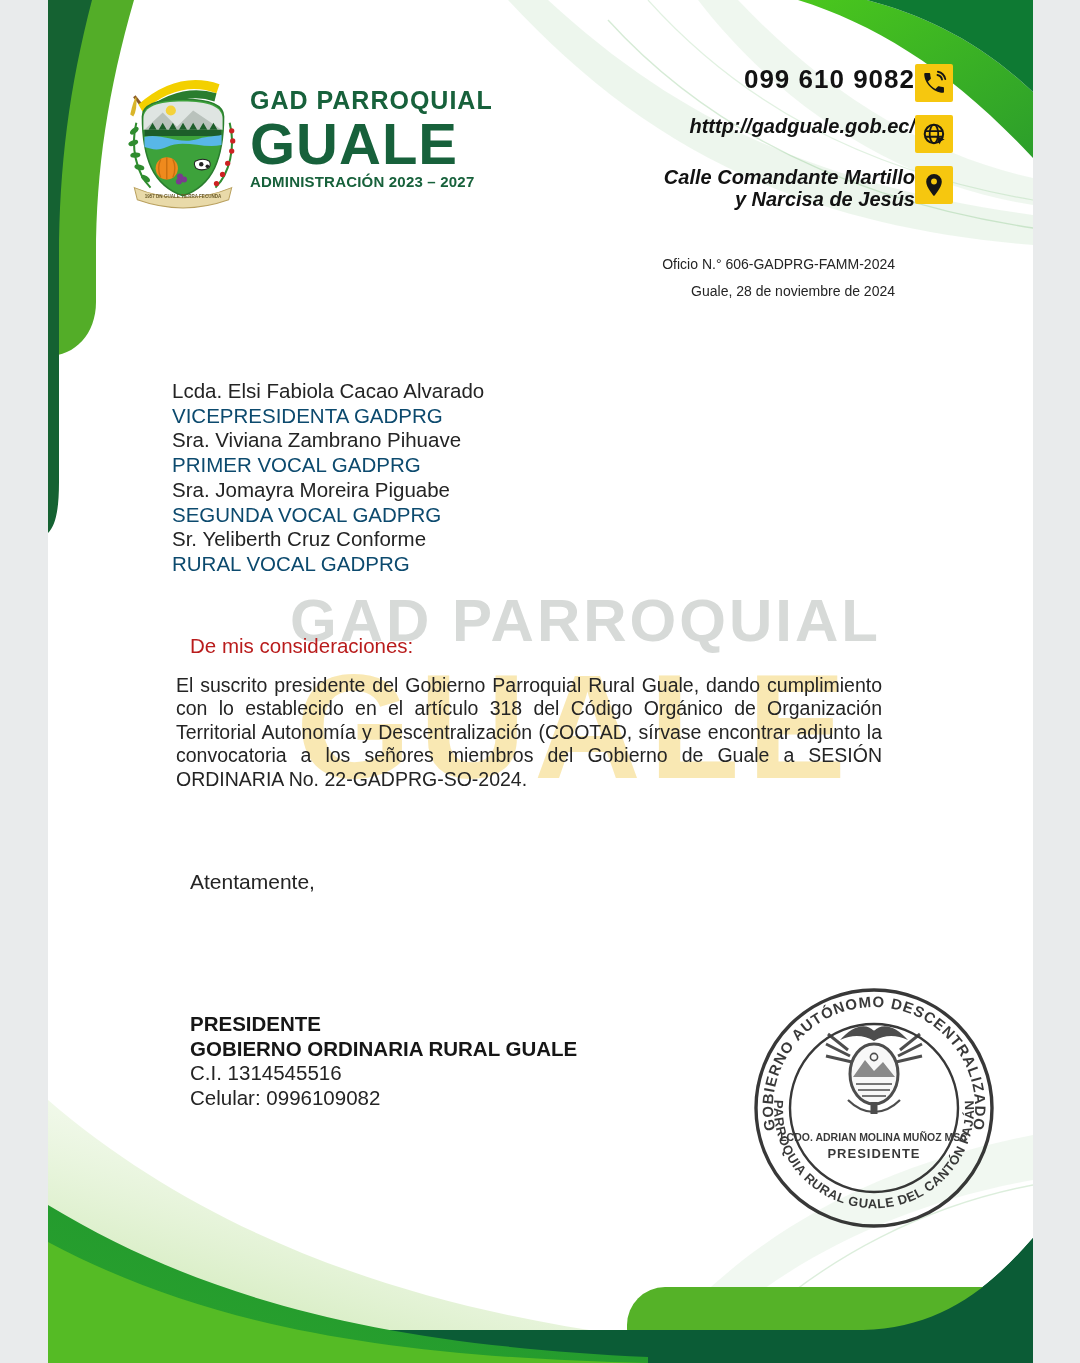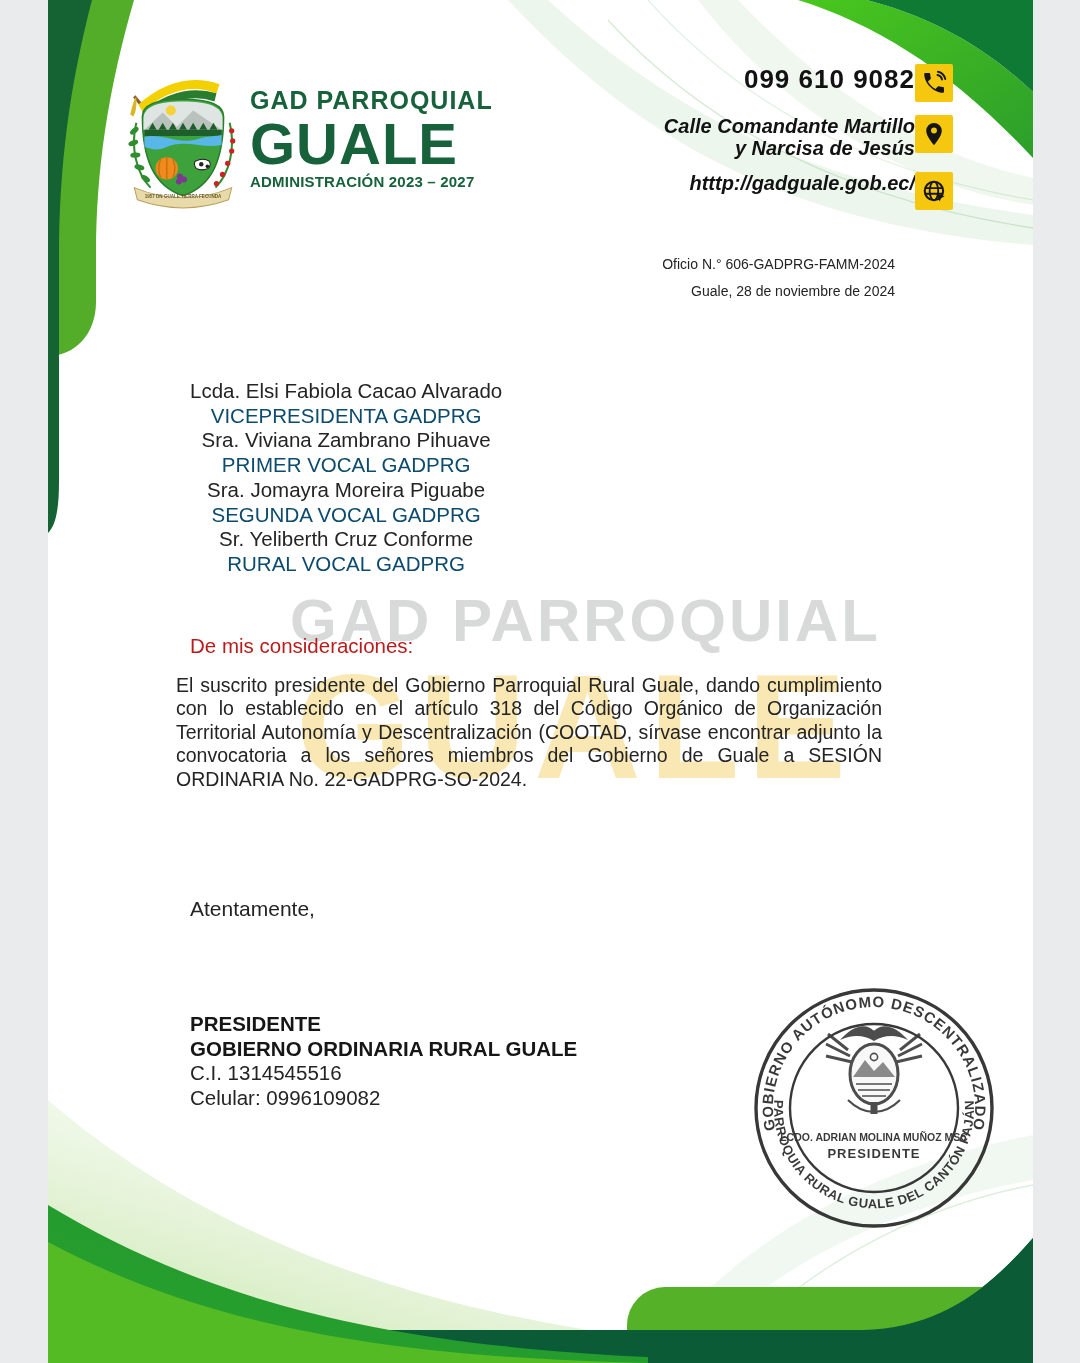--- a/index.html
+++ b/index.html
@@ -21,26 +21,26 @@
   
   .contact{position:absolute;right:80px;top:64px;display:flex;flex-direction:column;align-items:flex-end;gap:13px;}
   .c-row{display:flex;}
   .c-phone{font-size:26px;font-weight:800;color:#121212;letter-spacing:1px;}
   .c-web,.c-addr{font-size:20px;font-weight:700;font-style:italic;color:#121212;}
   .c-addr{text-align:right;line-height:22px;}
   .icon-sq{width:38px;height:38px;background:#f6c70f;border-radius:2px;display:flex;align-items:center;justify-content:center;flex:0 0 auto;}
   
   .refblock{position:absolute;right:138px;top:251px;text-align:right;font-size:14px;line-height:27px;color:#242424;}
   
-  .recipients{position:absolute;left:142px;top:379px;font-size:20.5px;line-height:24.7px;color:#242424;text-align:center;}
+  .recipients{position:absolute;left:124px;top:379px;font-size:20.5px;line-height:24.7px;color:#242424;}
   .recipients .bold{font-weight:400;color:#0c4a6e;}
   .salutation{position:absolute;left:142px;top:634px;font-size:20.5px;color:#b91c1c;}
   .bodypar{position:absolute;left:128px;top:674px;width:706px;font-size:19.5px;line-height:23.4px;text-align:justify;color:#242424;margin:0;}
   .closingnote{position:absolute;left:142px;top:799px;font-size:20.5px;color:#242424;}
-  .farewell{position:absolute;left:142px;top:870px;font-size:21px;color:#242424;margin-top:27px;}
+  .farewell{position:absolute;left:142px;top:870px;font-size:21px;color:#242424;}
   .signature{position:absolute;left:142px;top:1012px;font-size:20.5px;line-height:24.7px;color:#242424;}
   .signature .bold{font-weight:700;color:#161616;}
   .stamp{position:absolute;left:696px;top:978px;width:260px;height:260px;opacity:0.88;}
   .arc-text{font-family:"Liberation Sans",sans-serif;font-weight:700;fill:#1d1d1d;}
 </style>
 </head>
 <body>
 
 <div class="viewport">
   <div class="page">
@@ -156,39 +156,39 @@
         <div class="c-row">
           <span class="c-phone">099 610 9082</span>
           <span class="icon-sq">
             <svg width="26" height="26" viewBox="0 0 24 24">
               <path d="M6.4,10.6c1.5,3 3.9,5.4 6.9,6.9l2.3-2.3c0.3-0.3,0.7-0.4,1-0.2c1.1,0.4,2.3,0.6,3.6,0.6c0.6,0,1,0.4,1,1V20c0,0.6-0.4,1-1,1C11.8,21 3,12.2 3,3.7c0-0.6,0.4-1,1-1h3.5c0.6,0,1,0.4,1,1c0,1.2,0.2,2.4,0.6,3.6c0.1,0.3,0,0.7-0.2,1L6.4,10.6z" fill="#151515"></path>
               <path d="M15.2,4.6a5.4,5.4 0 0 1 4.2,4.2 M15.6,1.6a8.8,8.8 0 0 1 6.8,6.8" stroke="#151515" stroke-width="1.7" fill="none" stroke-linecap="round"></path>
             </svg>
           </span>
         </div>
         <div class="c-row">
-          <span class="c-addr">
-            <span>Calle Comandante Martillo</span><br>
-            <span>y Narcisa de Jesús</span>
-          </span>
-          <span class="icon-sq">
-            <svg width="26" height="26" viewBox="0 0 24 24">
-              <path d="M12,1.8a7.2,7.2 0 0 0 -7.2,7.2c0,5.4 7.2,13.2 7.2,13.2s7.2,-7.8 7.2,-13.2A7.2,7.2 0 0 0 12,1.8Z" fill="#151515"></path>
-              <circle cx="12" cy="8.8" r="2.7" fill="#f6c70f"></circle>
-            </svg>
-          </span>
-        </div>
-        <div class="c-row">
           <span class="c-web">htttp://gadguale.gob.ec/</span>
           <span class="icon-sq">
             <svg width="27" height="27" viewBox="0 0 24 24">
               <circle cx="11.5" cy="11.5" r="8.2" stroke="#151515" stroke-width="1.8" fill="none"></circle>
               <ellipse cx="11.5" cy="11.5" rx="3.8" ry="8.2" stroke="#151515" stroke-width="1.6" fill="none"></ellipse>
               <path d="M3.6,9 h15.8 M3.6,14 h15.8" stroke="#151515" stroke-width="1.6"></path>
               <path d="M13.5,13.5 l7.5,3 -3.2,1.2 -1.2,3.2 Z" fill="#151515"></path>
+            </svg>
+          </span>
+        </div>
+        <div class="c-row">
+          <span class="c-addr">
+            <span>Calle Comandante Martillo</span><br>
+            <span>y Narcisa de Jesús</span>
+          </span>
+          <span class="icon-sq">
+            <svg width="26" height="26" viewBox="0 0 24 24">
+              <path d="M12,1.8a7.2,7.2 0 0 0 -7.2,7.2c0,5.4 7.2,13.2 7.2,13.2s7.2,-7.8 7.2,-13.2A7.2,7.2 0 0 0 12,1.8Z" fill="#151515"></path>
+              <circle cx="12" cy="8.8" r="2.7" fill="#f6c70f"></circle>
             </svg>
           </span>
         </div>
       </div>
 
       <div class="refblock">
         <div>Oficio N.° 606-GADPRG-FAMM-2024</div>
         <div>Guale, 28 de noviembre de 2024</div>
       </div>
 

